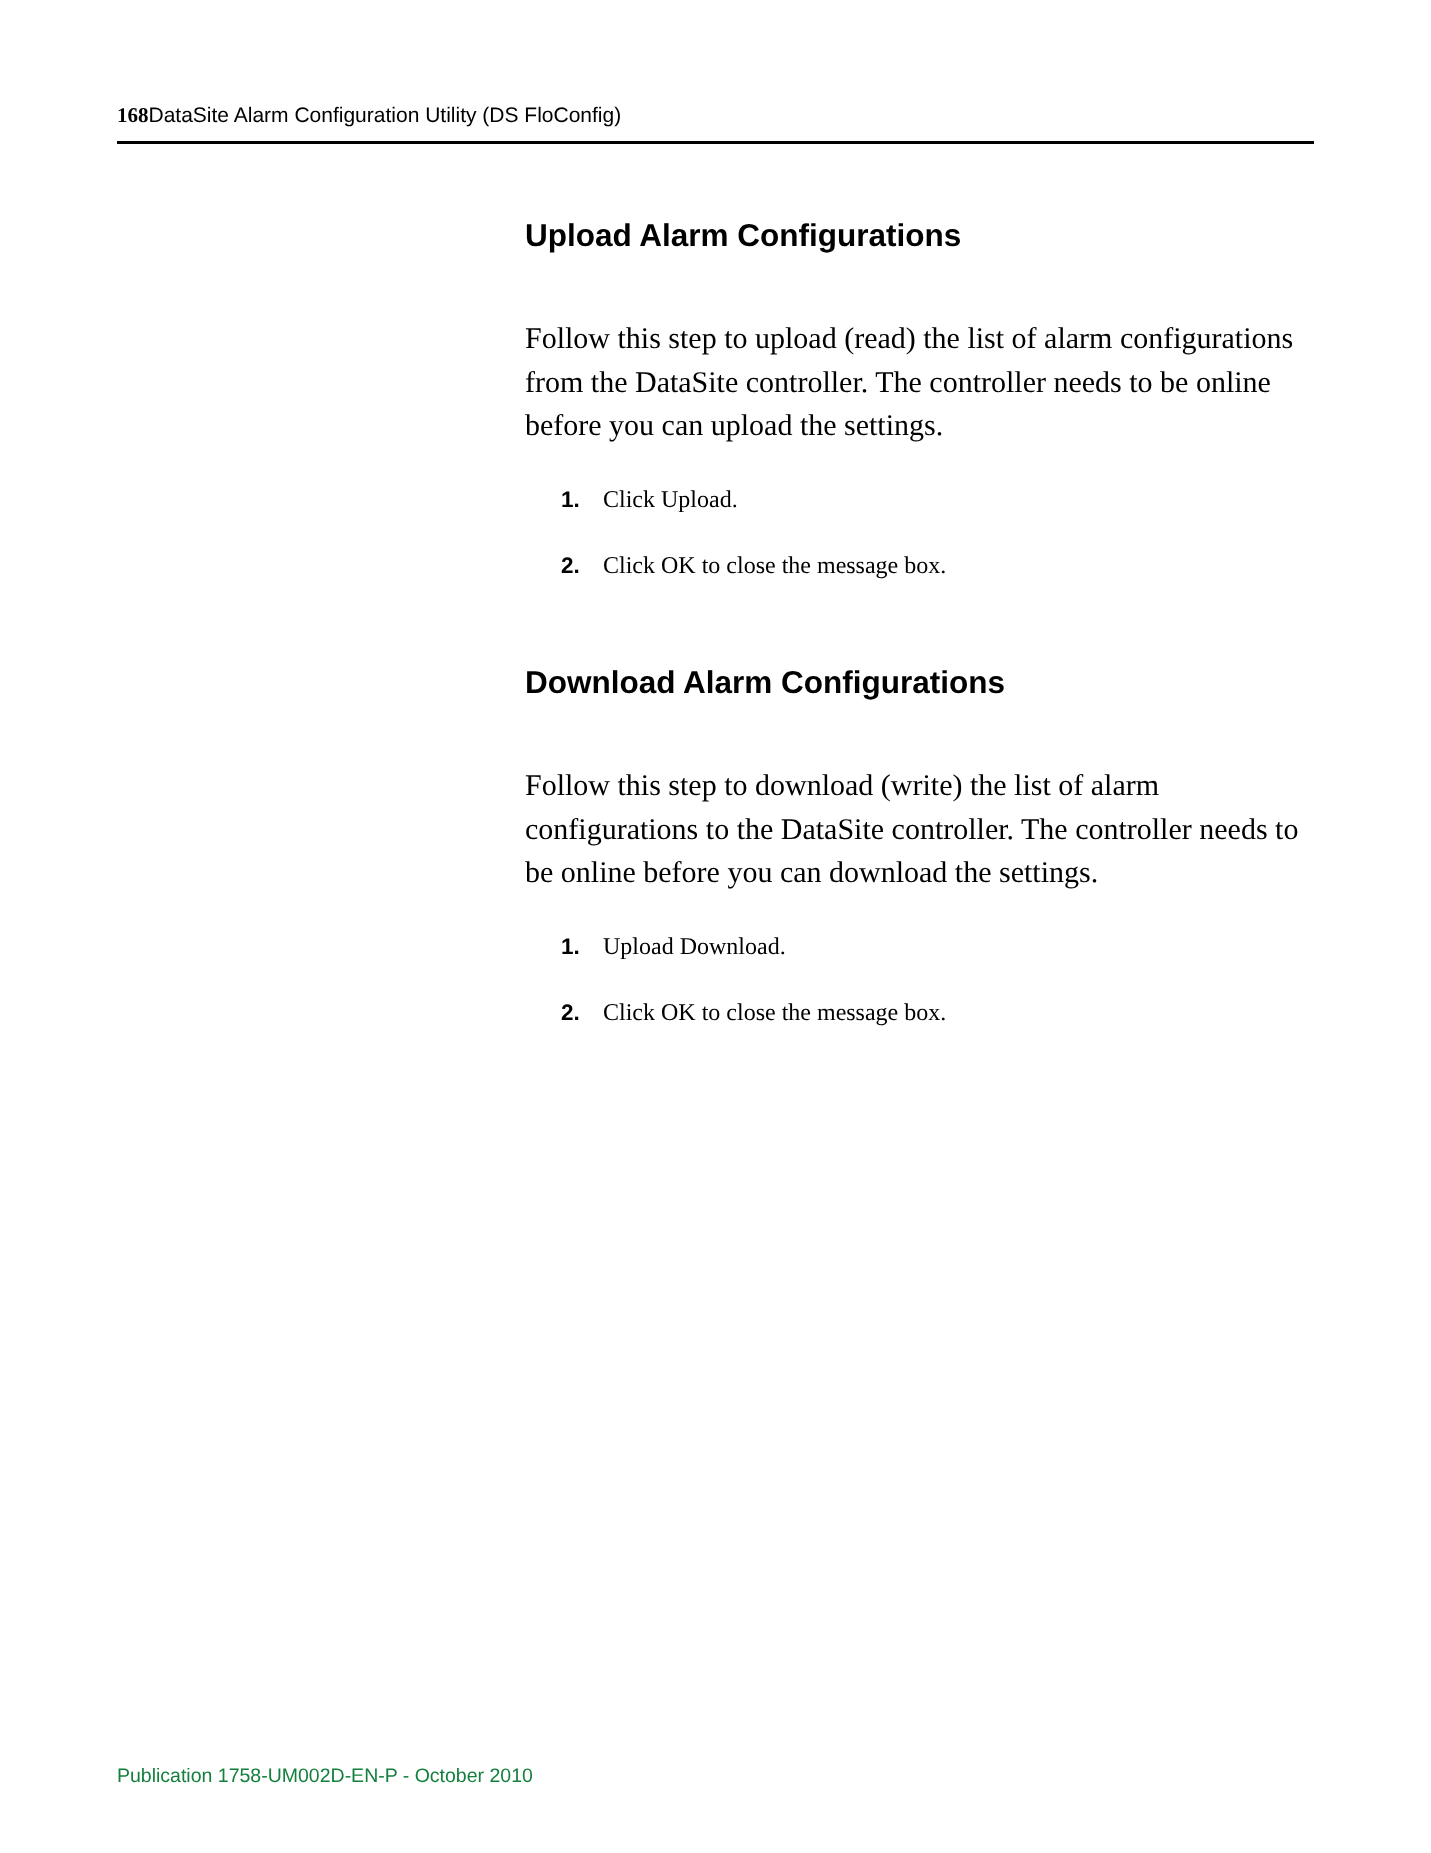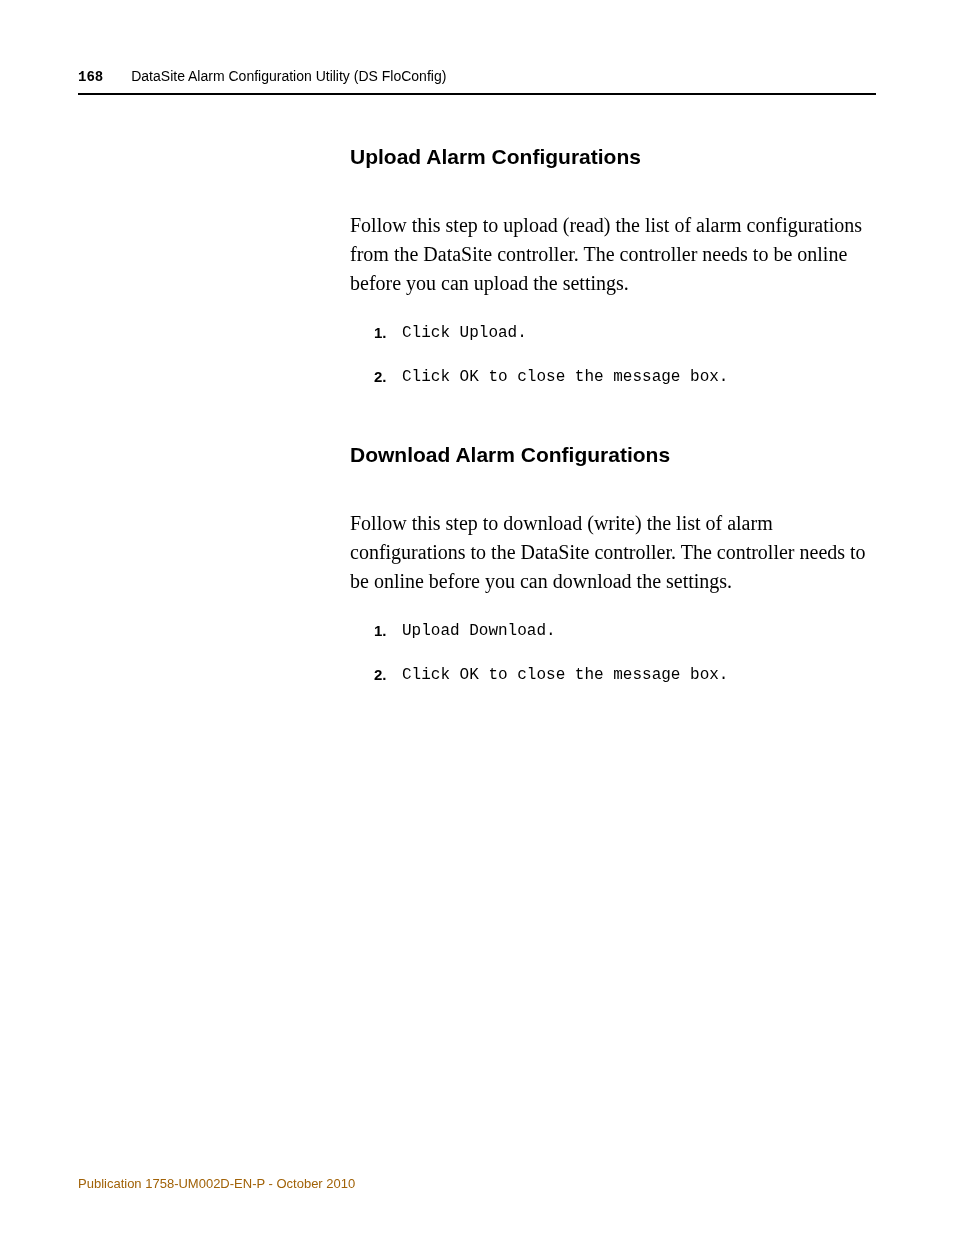--- a/index.html
+++ b/index.html
@@ -19,24 +19,23 @@
       padding: 68px 78px 0 78px;
     }
     .header-row {
       display: flex;
       align-items: baseline;
       border-bottom: 2px solid #000000;
       padding-bottom: 8px;
       margin-bottom: 50px;
     }
     .page-number {
-      font-family: Liberation Mono, monospace;
+      font-family: Liberation Serif, serif;
       font-weight: bold;
       font-size: 14px;
-      margin-right: 28px;
     }
     .header-title {
       font-family: Arial, Helvetica, sans-serif;
       font-size: 14px;
       font-weight: normal;
     }
     .content {
       margin-left: 272px;
     }
     .section-heading {
@@ -64,32 +63,32 @@
       display: flex;
     }
     .list-number {
       font-family: Arial, Helvetica, sans-serif;
       font-weight: bold;
       font-size: 15px;
       margin-right: 10px;
       min-width: 18px;
     }
     .list-text {
-      font-family: Liberation Mono, monospace;
+      font-family: Liberation Serif, serif;
     }
     .section-gap {
       margin-top: 54px;
     }
     .footer {
       position: absolute;
       bottom: 44px;
       left: 78px;
       font-family: Arial, Helvetica, sans-serif;
       font-size: 13px;
-      color: #a16207;
+      color: #15803d;
     }
   </style>
 </head>
 <body>
 
 <div class="page">
   <div class="header-row">
     <span class="page-number">168</span>
     <span class="header-title">DataSite Alarm Configuration Utility (DS FloConfig)</span>
   </div>

